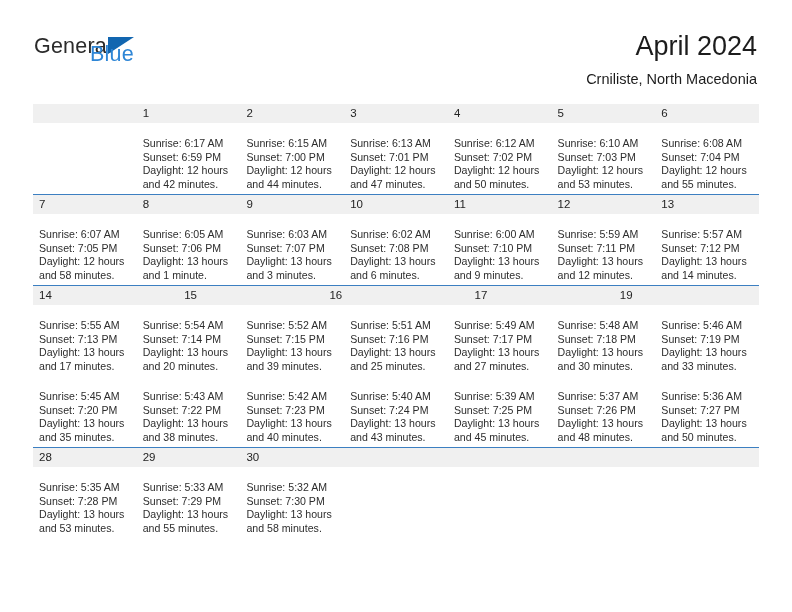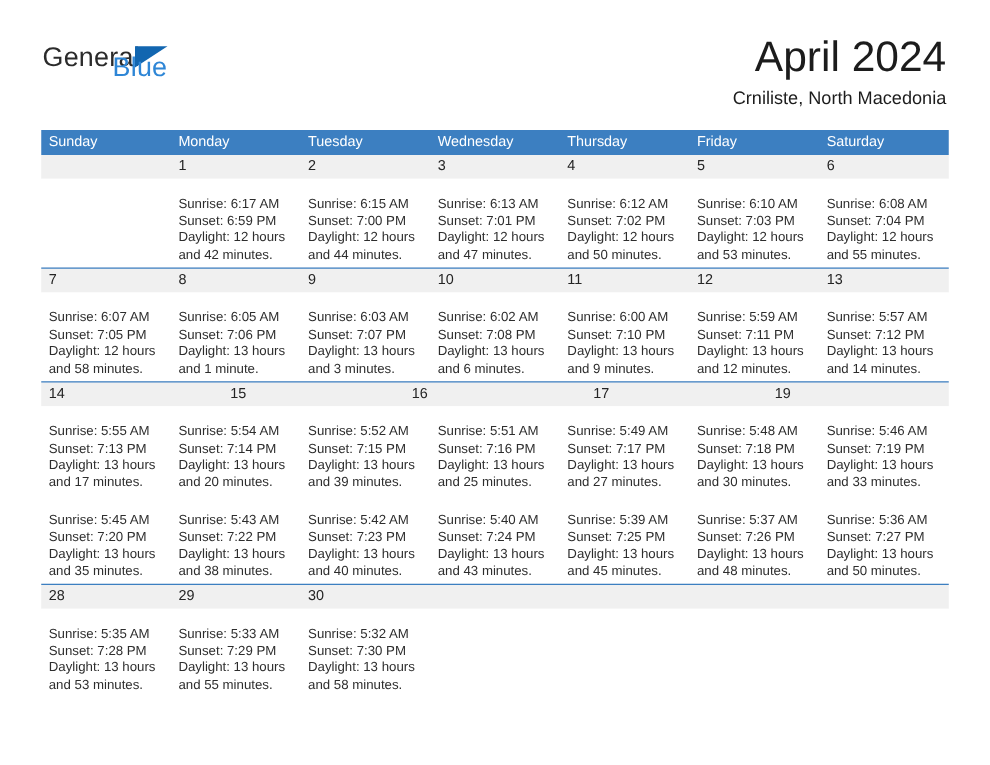--- a/index.html
+++ b/index.html
@@ -63,21 +63,21 @@
     color: #2e86d6;
     font-family: "Liberation Sans", sans-serif;
   }
   .title-block {
     position: absolute;
     right: 35px;
     top: 30px;
     text-align: right;
   }
   .cal-title {
-    font-size: 34px;
+    font-size: 27px;
     color: #1c1c1c;
     line-height: 33px;
     font-weight: normal;
     white-space: nowrap;
   }
   .cal-subtitle {
     font-size: 14.5px;
     color: #1c1c1c;
     line-height: 20px;
     margin-top: 6px;
@@ -158,29 +158,20 @@
     </div>
 
     <div class="title-block">
       <div class="cal-title">April 2024</div>
       <div class="cal-subtitle">Crniliste, North Macedonia</div>
     </div>
 
   </div>
 
   <div class="calendar">
-    <div class="dow-row" id="dow-row">
-        <div class="dow-cell">Sunday</div>
-        <div class="dow-cell">Monday</div>
-        <div class="dow-cell">Tuesday</div>
-        <div class="dow-cell">Wednesday</div>
-        <div class="dow-cell">Thursday</div>
-        <div class="dow-cell">Friday</div>
-        <div class="dow-cell">Saturday</div>
-      </div>
     <div id="weeks-container">
         <div class="week week-first">
           <div class="week-numbers">
             <div class="num-cell"></div>
             <div class="num-cell">1</div>
             <div class="num-cell">2</div>
             <div class="num-cell">3</div>
             <div class="num-cell">4</div>
             <div class="num-cell">5</div>
             <div class="num-cell">6</div>

